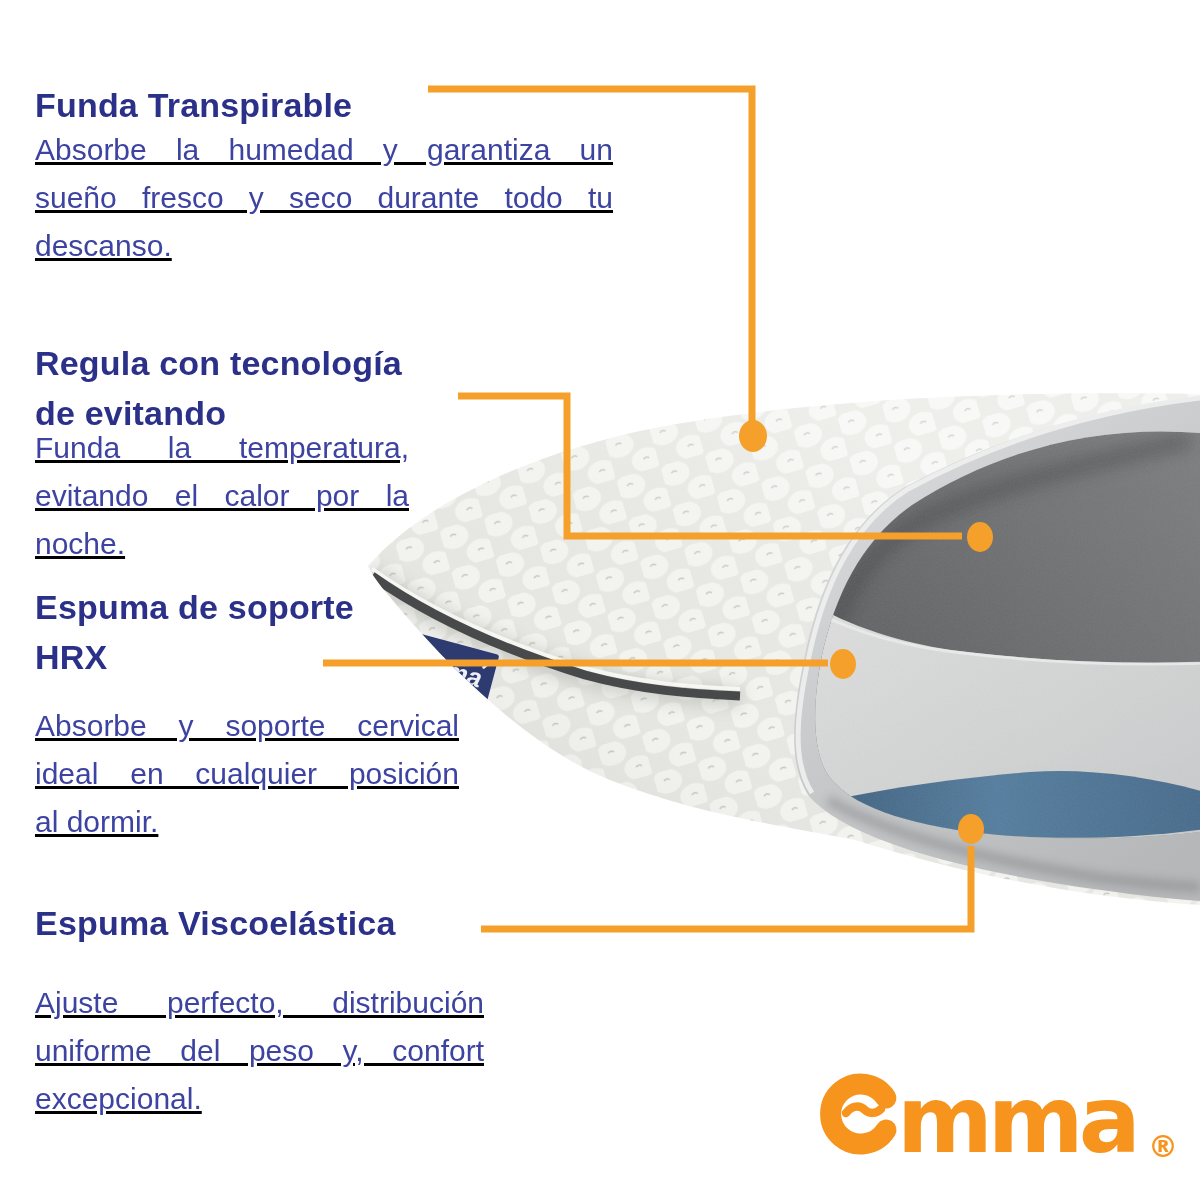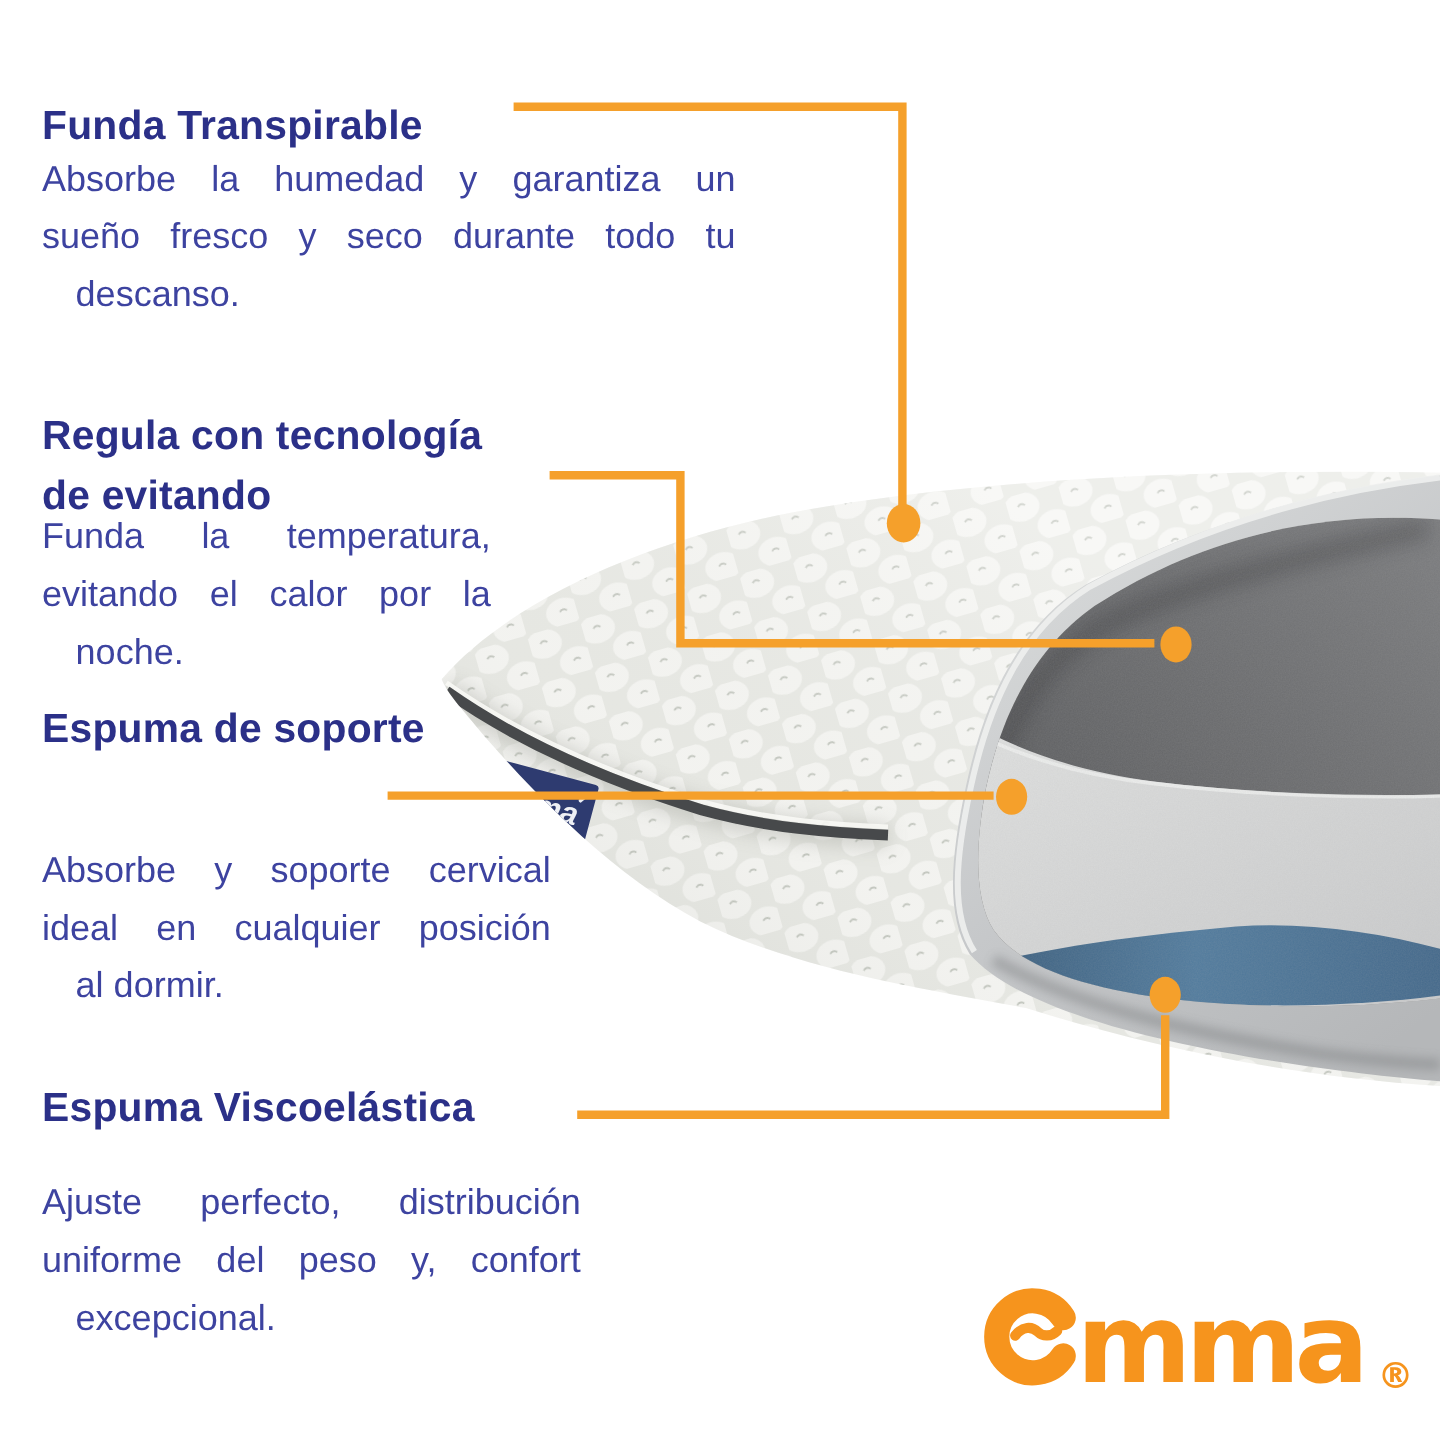--- a/index.html
+++ b/index.html
@@ -1,24 +1,24 @@
 <!DOCTYPE html>
 <html style="--heading: #2B3088; --body: #3D43A0; --accent: #F5A02B; --logo-orange: #F6941D; --tag-navy: #2E3B70; --graphite: #6A6B6D; --foam-light: #D5D6D6; --visco-blue: #4C7496; --band-gray: #C6C8CA;"><head>
 <meta charset="utf-8">
 <style>
   html,body{margin:0;padding:0;background:#ffffff;}
   #canvas{position:relative;width:1200px;height:1200px;background:#ffffff;overflow:hidden;
           font-family:"Liberation Sans",sans-serif;}
   .sec{position:absolute;left:35px;margin-top:12px;}
   .title-line{font:700 34px "Liberation Sans",sans-serif;color:var(--heading,#2B3088);
               line-height:50px;white-space:nowrap;letter-spacing:0.2px;}
-  .body-block{position:absolute;left:35px;}
+  .body-block{position:absolute;left:35px;text-decoration:underline;}
   .body-line{font:400 30px "Liberation Sans",sans-serif;color:var(--body,#3D43A0);
              line-height:48px;text-align:justify;text-align-last:justify;}
-  .body-line.last{text-align-last:left;margin-left:28px;}
+  .body-line.last{text-align-last:left;}
   #art{position:absolute;left:0;top:0;width:1200px;height:1200px;}
 </style>
 </head>
 <body>
 
 <div id="canvas" style="--heading: #2B3088; --body: #3D43A0; --accent: #F5A02B; --logo-orange: #F6941D; --tag-navy: #2E3B70; --graphite: #6A6B6D; --foam-light: #D5D6D6; --visco-blue: #4C7496; --band-gray: #C6C8CA;">
 
   <svg id="art" viewBox="0 0 1200 1200" aria-hidden="true">
     <defs>
       <clipPath id="pillowClip">
@@ -178,20 +178,21 @@
     <div class="title-line">de evitando</div>
   </div>
   <div class="body-block" style="top:424px;width:374px">
     <div class="body-line">Funda la temperatura,</div>
     <div class="body-line">evitando el calor por la</div>
     <div class="body-line last">noche.</div>
   </div>
 
   <div class="sec" style="top:570px">
     <div class="title-line">Espuma de soporte</div>
+    <div class="title-line">HRX</div>
   </div>
   <div class="body-block" style="top:702px;width:424px">
     <div class="body-line">Absorbe y soporte cervical</div>
     <div class="body-line">ideal en cualquier posición</div>
     <div class="body-line last">al dormir.</div>
   </div>
 
   <div class="sec" style="top:886px">
     <div class="title-line">Espuma Viscoelástica</div>
   </div>

